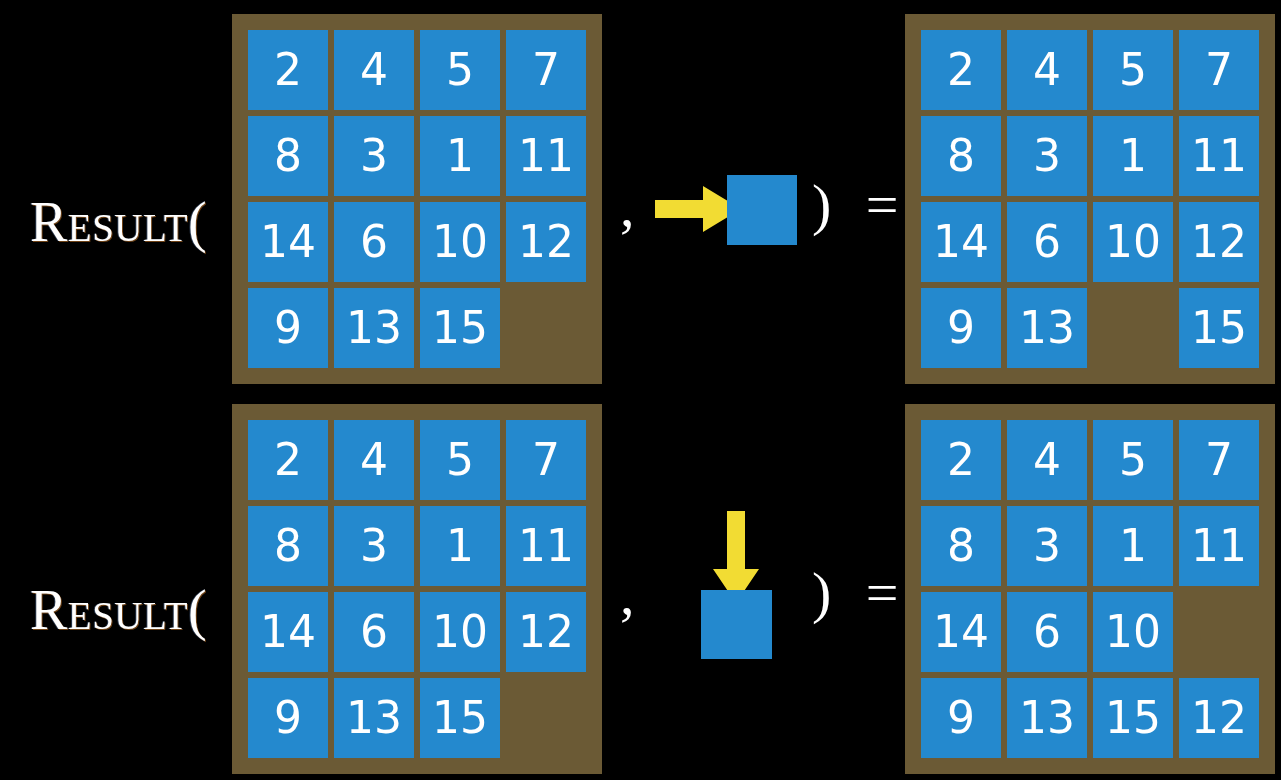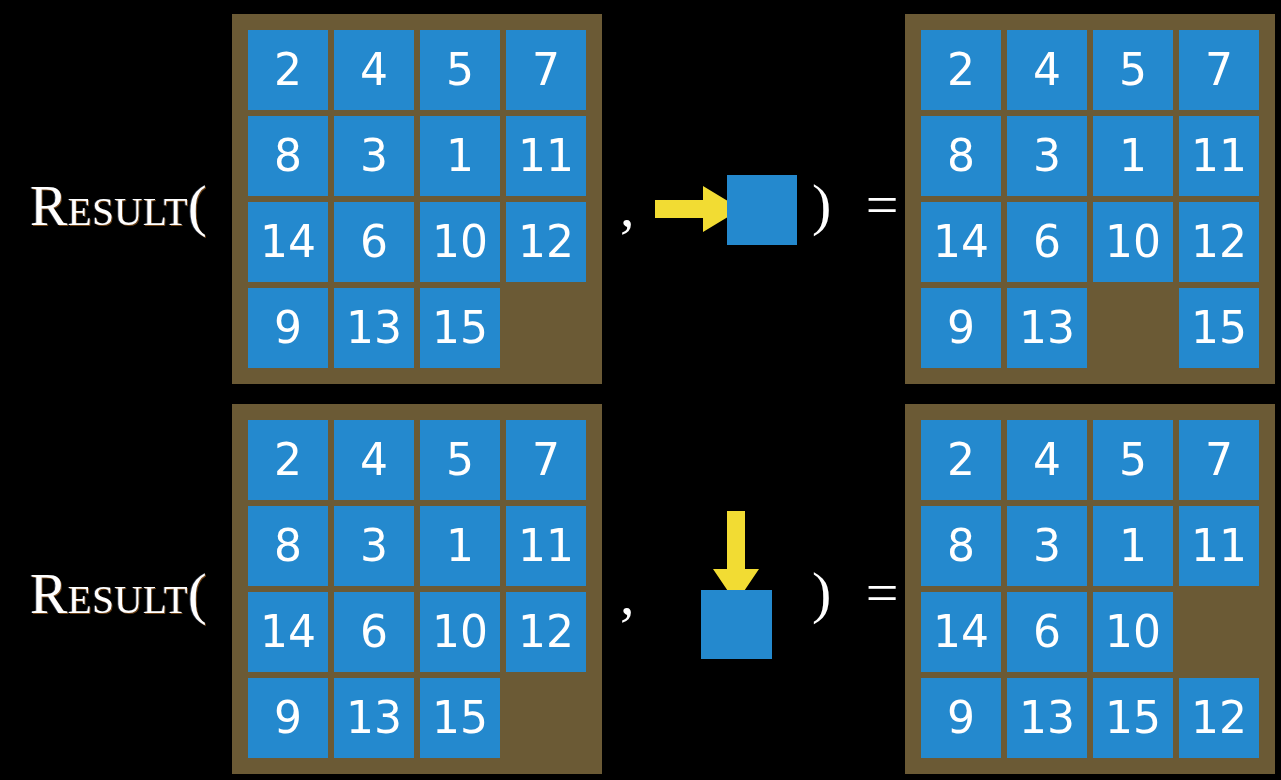--- a/index.html
+++ b/index.html
@@ -19,20 +19,21 @@
   .result-label {
     position: absolute;
     color: #ffffff;
     font-family: "Liberation Serif", serif;
     font-variant: small-caps;
     font-size: 56px;
     line-height: 1;
     letter-spacing: 0.5px;
     white-space: nowrap;
     text-shadow: 1px 1px 0 rgba(200,120,40,0.55), -1px 0 0 rgba(120,160,220,0.35);
+    margin-top: 16px;
   }
 
   
   .board {
     position: absolute;
     background: #6B5A35;
     padding: 16px;
     display: grid;
     grid-template-columns: repeat(4, 80px);
     grid-template-rows: repeat(4, 80px);

